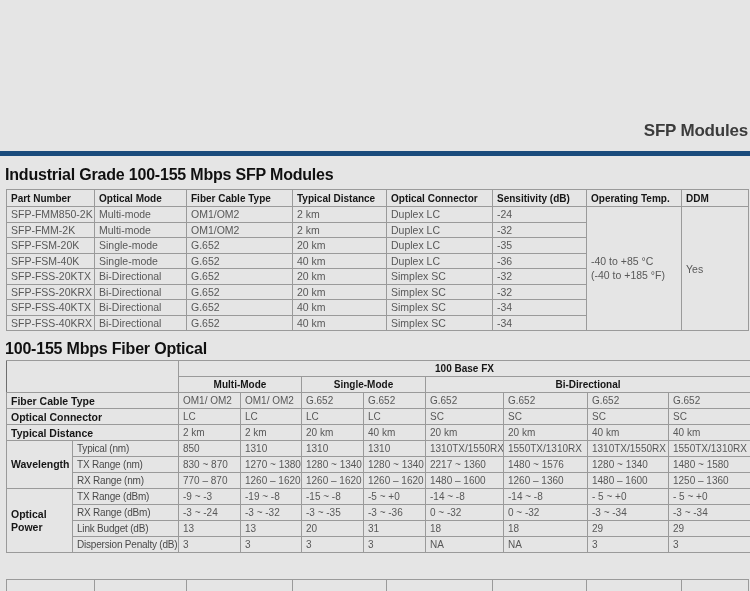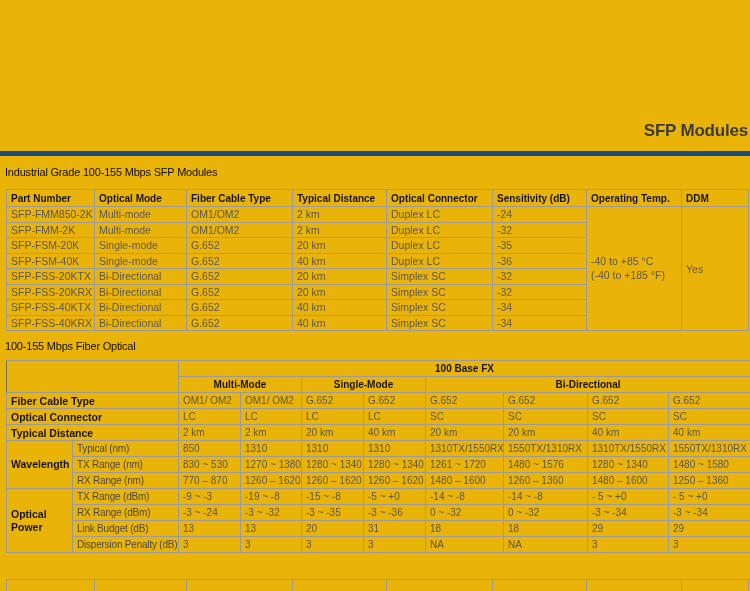--- a/index.html
+++ b/index.html
@@ -1,24 +1,24 @@
 <!DOCTYPE html>
 <html><head>
 <meta charset="utf-8">
 <style>
   * { margin:0; padding:0; box-sizing:border-box; }
   html,body { width:750px; height:591px; background:#ffffff; overflow:hidden;
               font-family:"Liberation Sans", sans-serif; }
-  .page { position:relative; width:750px; height:591px; background:#eab308; }
+  .page { position:relative; width:750px; height:591px; background:#e5e5e5; }
 
   .page-title { position:absolute; top:121px; right:2px; font-size:17px; font-weight:bold;
                 color:#3c3c3c; letter-spacing:-0.2px; }
   .rule { position:absolute; top:151px; left:0; width:750px; height:5px; background:#1a4b7c; }
 
-  .section-heading { position:absolute; left:5px; font-size:11px; font-weight:normal;
+  .section-heading { position:absolute; left:5px; font-size:16px; font-weight:bold;
                      color:#101010; letter-spacing:-0.2px; white-space:nowrap; }
   #h1 { top:166px; }
   #h2 { top:340px; }
   #h3 { top:562px; }
 
   table { border-collapse:collapse; table-layout:fixed; position:absolute; left:6px;
           border:1.5px solid #6e6e6e; }
   #t1 { top:189px; width:742px; }
   #t2 { top:360px; width:744px; }
   #t3 { top:579px; width:742px; }
@@ -217,25 +217,25 @@
           <td>1310</td>
           <td>1310</td>
           <td>1310</td>
           <td>1310TX/1550RX</td>
           <td>1550TX/1310RX</td>
           <td>1310TX/1550RX</td>
           <td>1550TX/1310RX</td>
         </tr>
         <tr>
           <td class="sublabel">TX Range (nm)</td>
-          <td>830 ~ 530</td>
+          <td>830 ~ 870</td>
           <td>1270 ~ 1380</td>
           <td>1280 ~ 1340</td>
           <td>1280 ~ 1340</td>
-          <td>1261 ~ 1720</td>
+          <td>2217 ~ 1360</td>
           <td>1480 ~ 1576</td>
           <td>1280 ~ 1340</td>
           <td>1480 ~ 1580</td>
         </tr>
         <tr>
           <td class="sublabel">RX Range (nm)</td>
           <td>770 – 870</td>
           <td>1260 – 1620</td>
           <td>1260 – 1620</td>
           <td>1260 – 1620</td>

